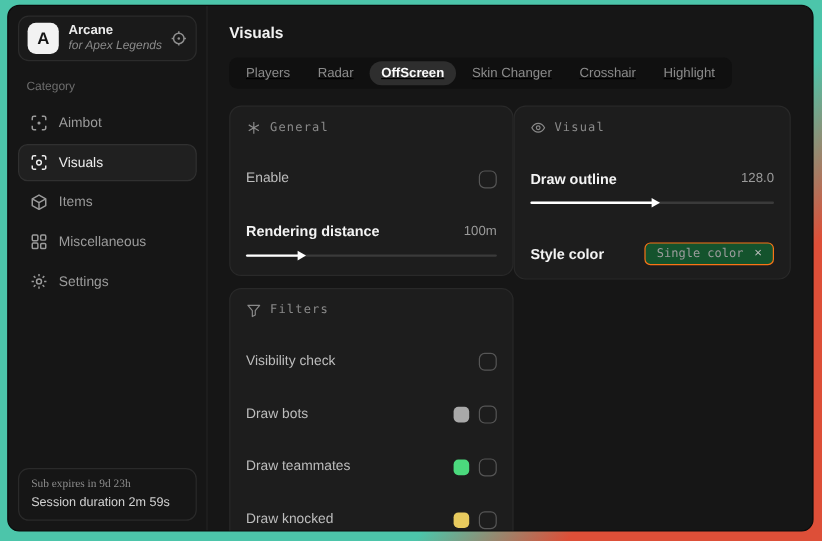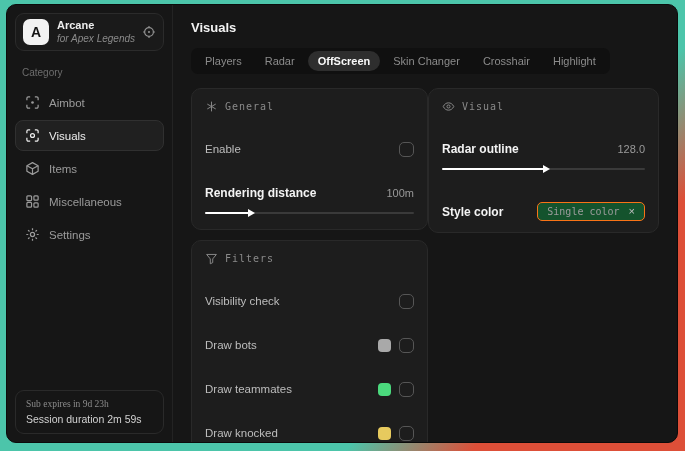--- a/index.html
+++ b/index.html
@@ -30,21 +30,21 @@
   .nav-item.active{background:#202020;border-color:#303030;color:#ededed;}
   .icon{display:inline-flex;flex:none;}
   .icon svg{display:block;}
   .session-card{margin-top:auto;border:1px solid #2a2a2a;border-radius:9px;padding:8px 10px;}
   .session-line1{font-family:Liberation Serif, serif;font-size:9.5px;color:#8c8c8c;white-space:nowrap;}
   .session-line2{font-size:10.5px;color:#d2d2d2;margin-top:4px;white-space:nowrap;}
   
   .main{flex:1;padding:15px 18px;box-sizing:border-box;}
   .main-title{font-size:13px;font-weight:700;color:#f2f2f2;}
   .tabs{margin-top:13px;display:inline-flex;align-items:flex-start;gap:3px;
-    background:#101010;border-radius:7px;padding:3px 4px;}
+    background:#101010;border-radius:7px;padding:3px 4px;text-decoration:underline;}
   .tab{padding:4px 10px;font-size:11px;color:#8b8b8b;border-radius:99px;white-space:nowrap;cursor:pointer;}
   .tab.active{background:#2e2e2e;color:#fafafa;font-weight:600;}
   .content{margin-top:14px;display:grid;grid-template-columns:237px 1fr;align-items:start;}
   .panel{background:#1d1d1d;border:1px solid #292929;border-radius:10px;padding:11px 13px;}
   .panel-head{display:flex;gap:7px;align-items:center;color:#8a8a8a;
     font-family:"DejaVu Sans Mono",monospace;font-size:10px;letter-spacing:1px;}
   .row{display:flex;align-items:center;margin-top:28px;font-size:11.5px;color:#bdbdbd;min-height:16px;}
   .row .label{margin-right:auto;}
   .row.strong .label{color:#f3f3f3;font-weight:700;font-size:12px;}
   .value{color:#9a9a9a;font-size:11px;}
@@ -217,21 +217,21 @@
           <div class="panel-head">
             <span class="icon">
               <svg width="13" height="13" viewBox="0 0 16 16" fill="none" stroke="currentColor" stroke-width="1.2">
                 <path d="M1.5 8C3 5 5.3 3.5 8 3.5S13 5 14.5 8C13 11 10.7 12.5 8 12.5 5.3 12.5 3 11 1.5 8z"></path>
                 <circle cx="8" cy="8" r="1.9"></circle>
               </svg>
             </span>
             <span>Visual</span>
           </div>
           <div class="row strong">
-            <span class="label">Radar outline</span>
+            <span class="label">Draw outline</span>
             <span class="value">128.0</span>
           </div>
           <div class="slider">
             <div class="track"></div>
             <div class="fill" style="width: 50%;"></div>
           </div>
           <div class="row strong" style="">
             <span class="label">Style color</span>
             <span class="chip">
               <span class="chip-label">Single color</span>

